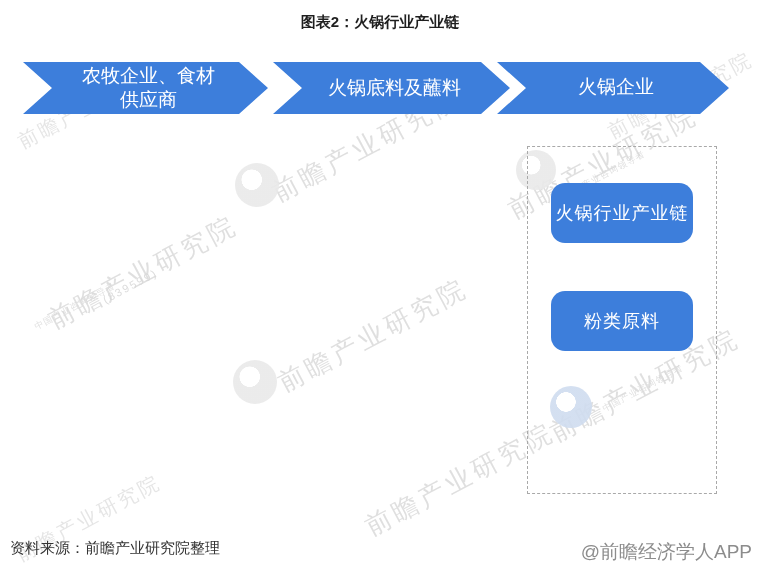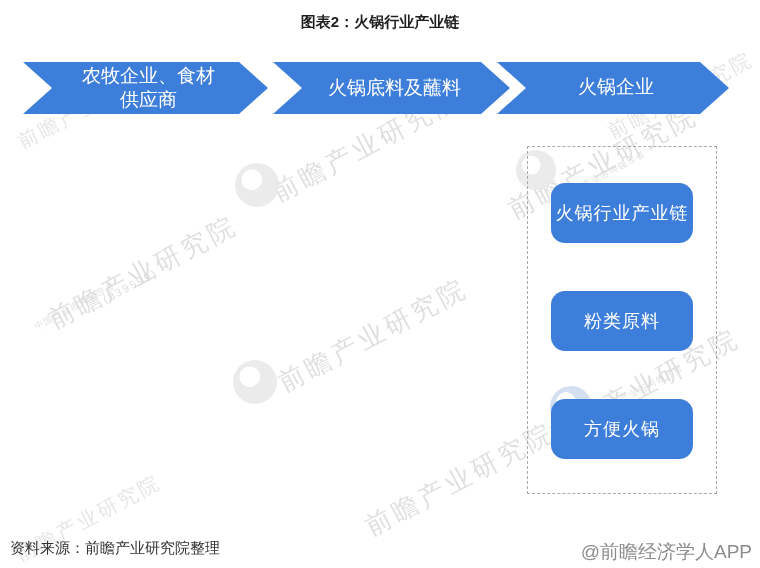--- a/index.html
+++ b/index.html
@@ -110,20 +110,19 @@
     </div>
     <div class="arrow a3">
       <span class="label">火锅企业</span>
     </div>
 
 
 
     <div class="dashed d3">
       <div class="node n1">火锅行业产业链</div>
       <div class="node n2">粉类原料</div>
-      <div class="node n3">方便火锅</div>
     </div>
 
     <div class="footer-source">资料来源：前瞻产业研究院整理</div>
     <div class="footer-credit">@前瞻经济学人APP</div>
   </div>
 
 </div>
 
 </body></html>

